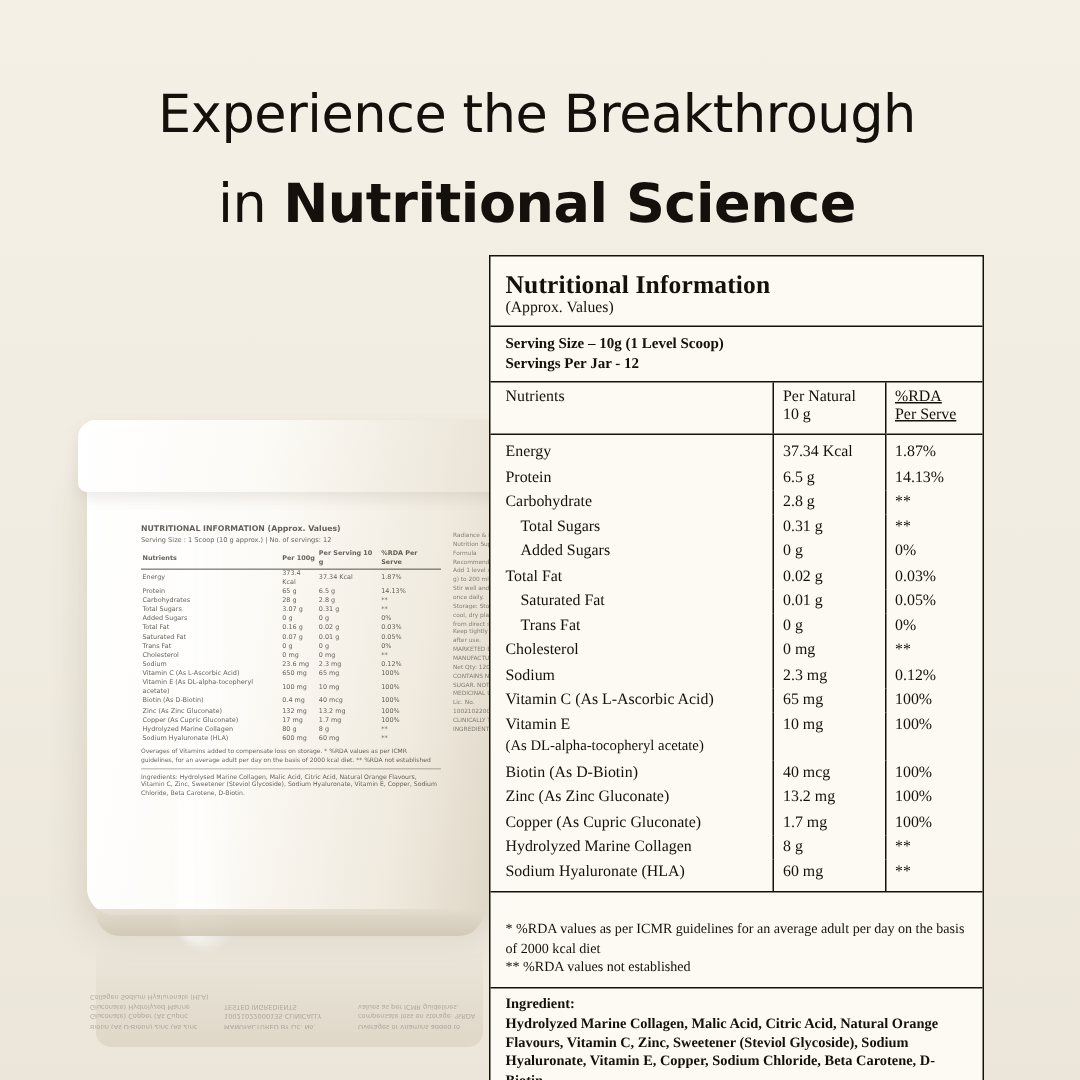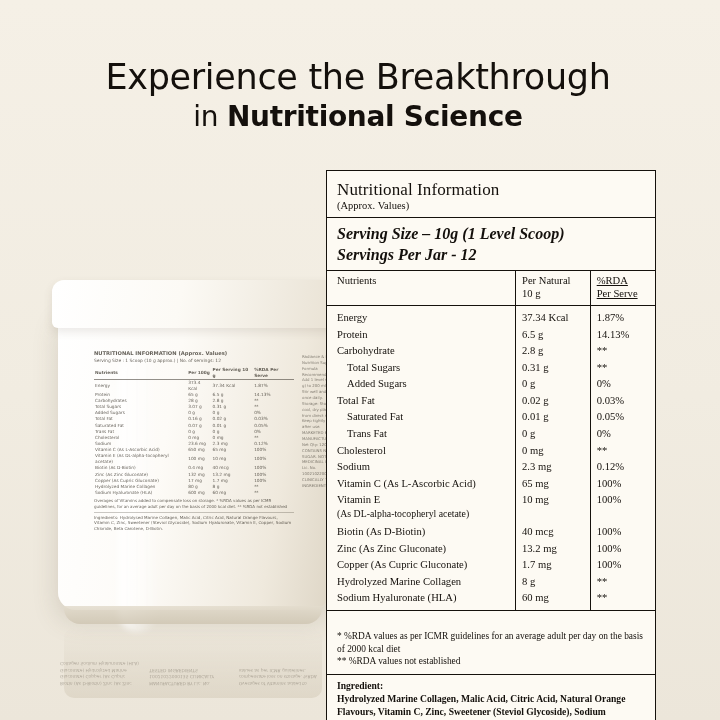--- a/index.html
+++ b/index.html
@@ -31,25 +31,25 @@
     font-family: "DejaVu Sans", sans-serif;
     color: #14100c;
   }
   .headline .line1 {
     font-size: 35px;
     font-weight: 400;
     letter-spacing: -0.3px;
     line-height: 1.12;
   }
   .headline .line2 {
-    font-size: 28px;
+    font-size: 36px;
     font-weight: 400;
     letter-spacing: -0.3px;
     line-height: 1.12;
-    margin-top: 4px;
+    margin-top: 20px;
   }
   .headline .line2 b {
     font-weight: 700;
   }
 
   
   .jar-area {
     position: absolute;
     left: 30px;
     top: 280px;
@@ -205,35 +205,34 @@
     box-sizing: border-box;
     color: #14100c;
     font-family: "Liberation Serif", serif;
   }
   .panel-head {
     padding: 10px 10px 6px 10px;
     border-bottom: 1.2px solid #15110c;
   }
   .panel-title {
     font-size: 17px;
-    font-weight: 400;
+    font-weight: 700;
     line-height: 1.1;
     letter-spacing: 0.1px;
   }
   .panel-approx {
     font-size: 10.5px;
     margin-top: 0;
   }
   .panel-serving {
     padding: 5px 28px 4px 10px;
     border-bottom: 1.2px solid #15110c;
-    font-size: 16px;
+    font-size: 10px;
     font-weight: 700;
     line-height: 1.35;
-    font-style: italic;
   }
   .nut-table {
     width: 100%;
     border-collapse: collapse;
     font-size: 10.6px;
   }
   .nut-table th {
     text-align: left;
     font-weight: 400;
     vertical-align: top;

